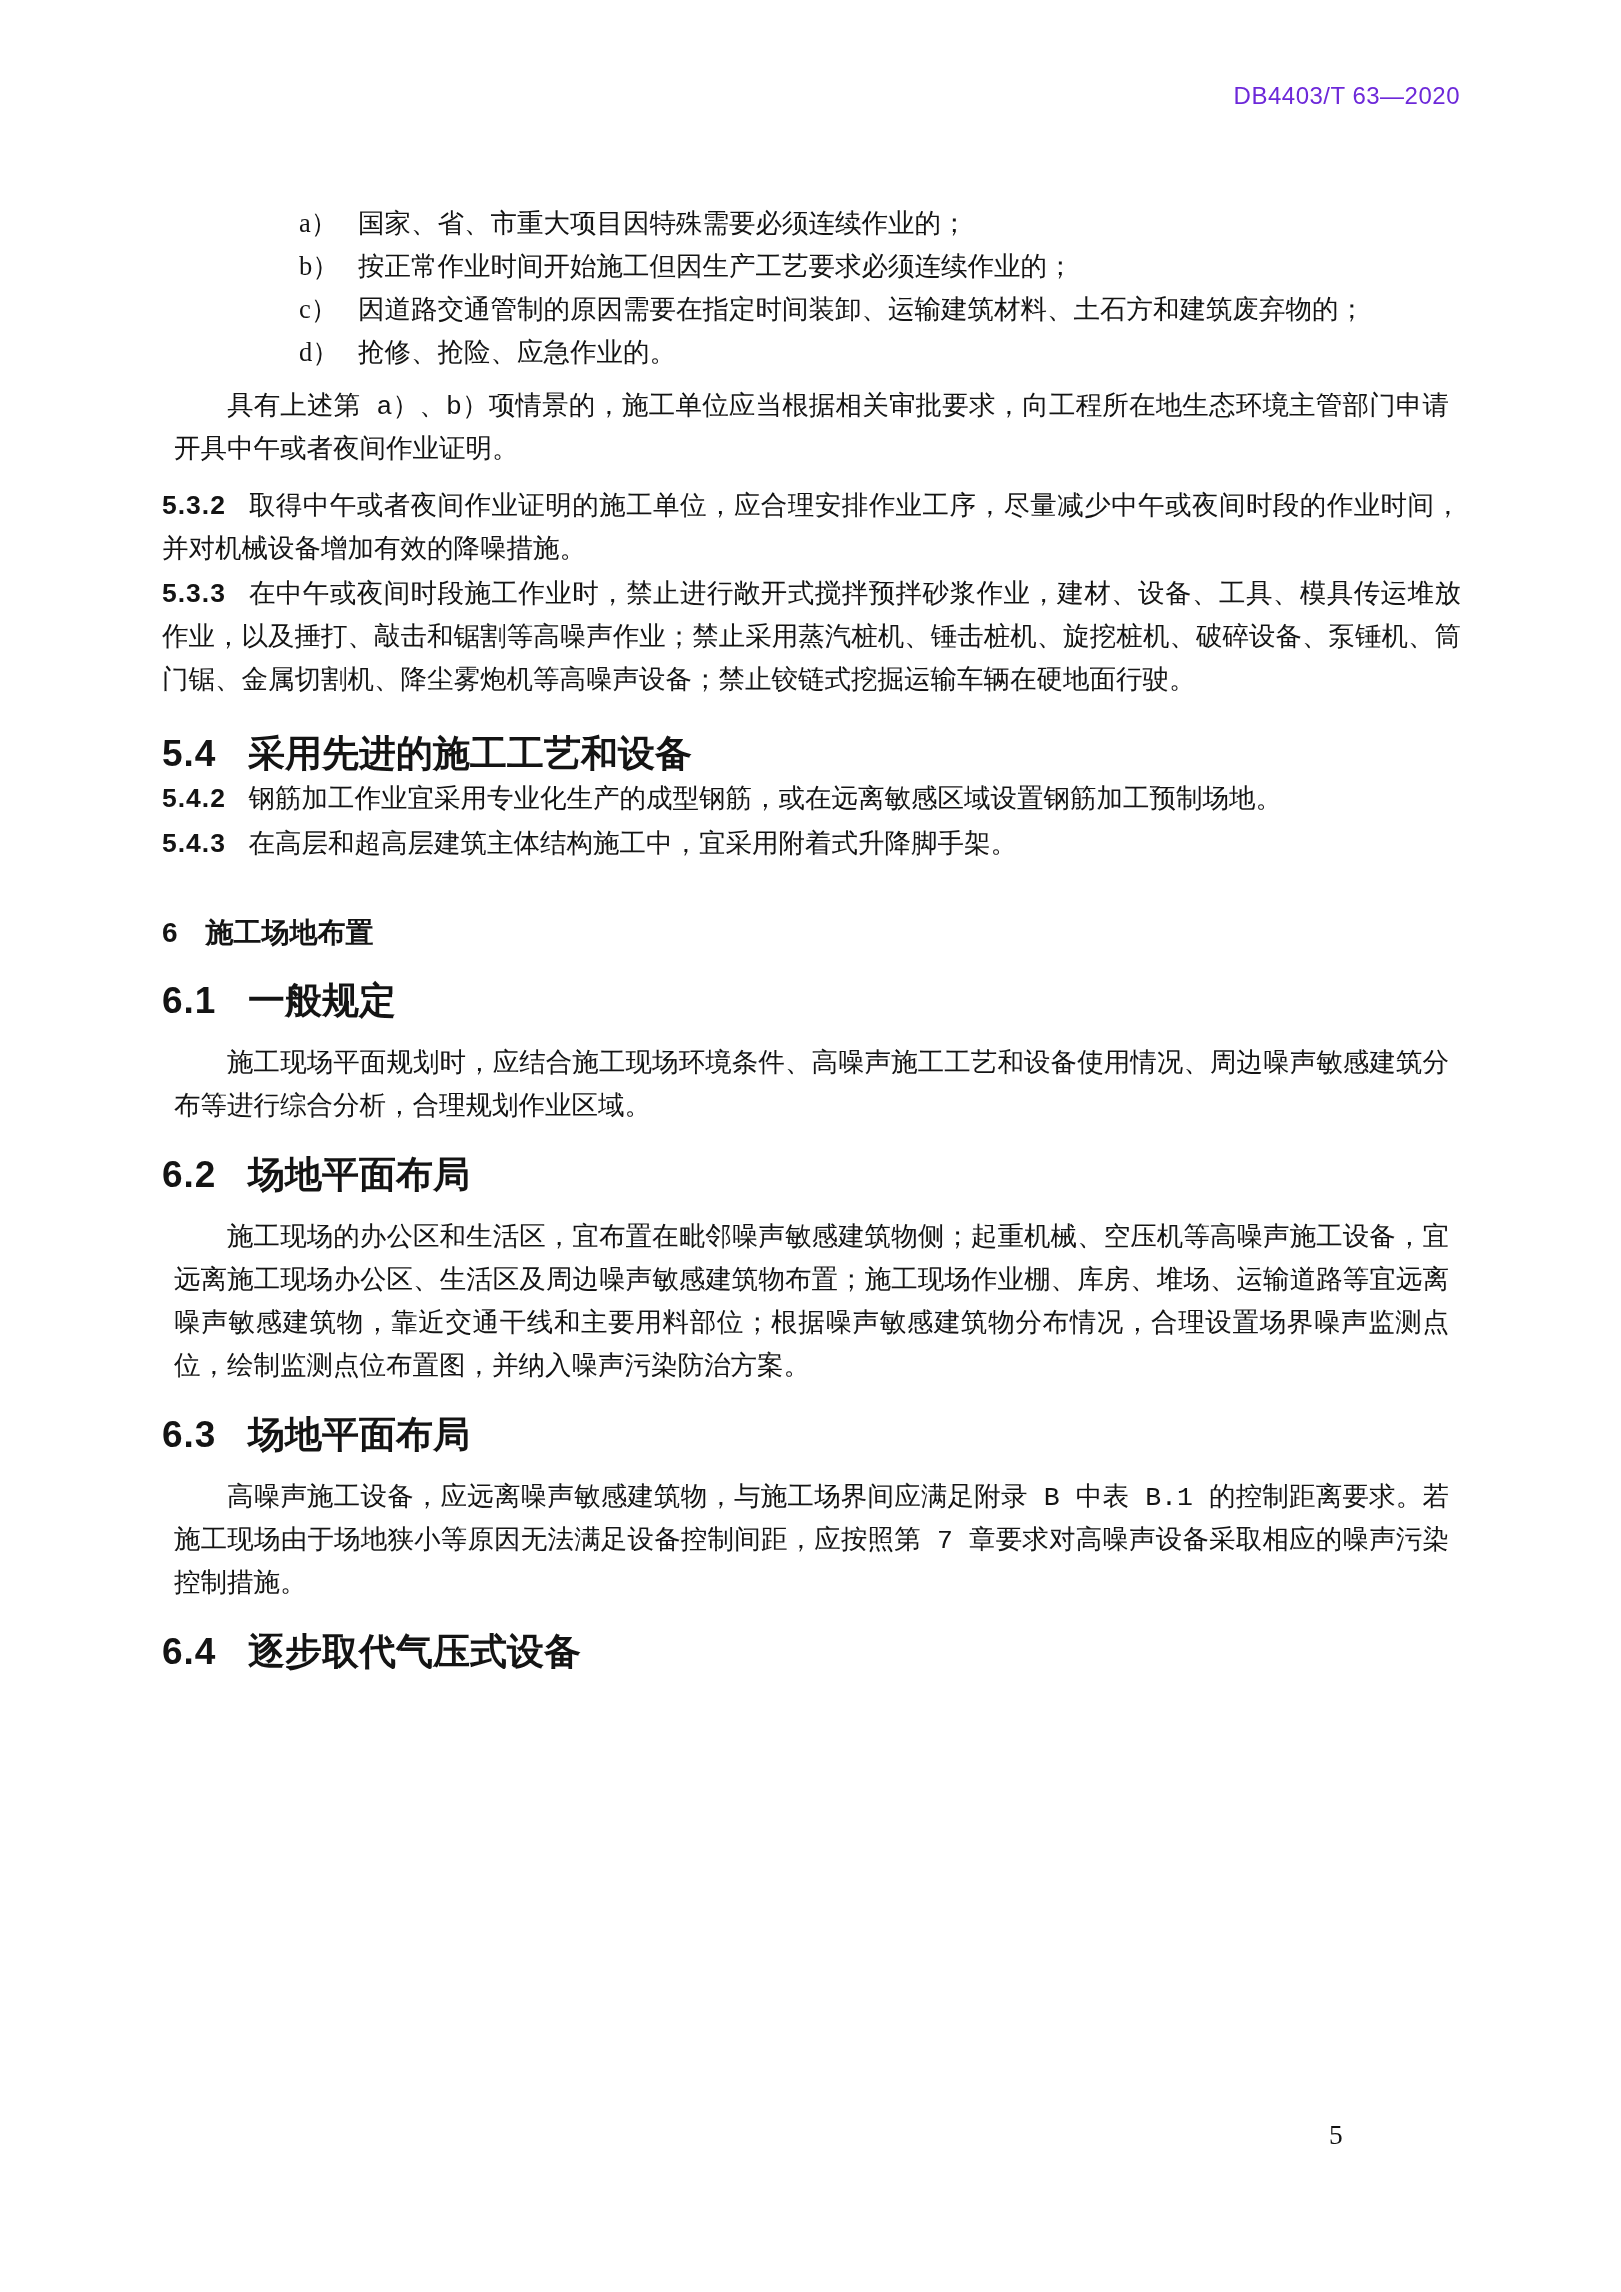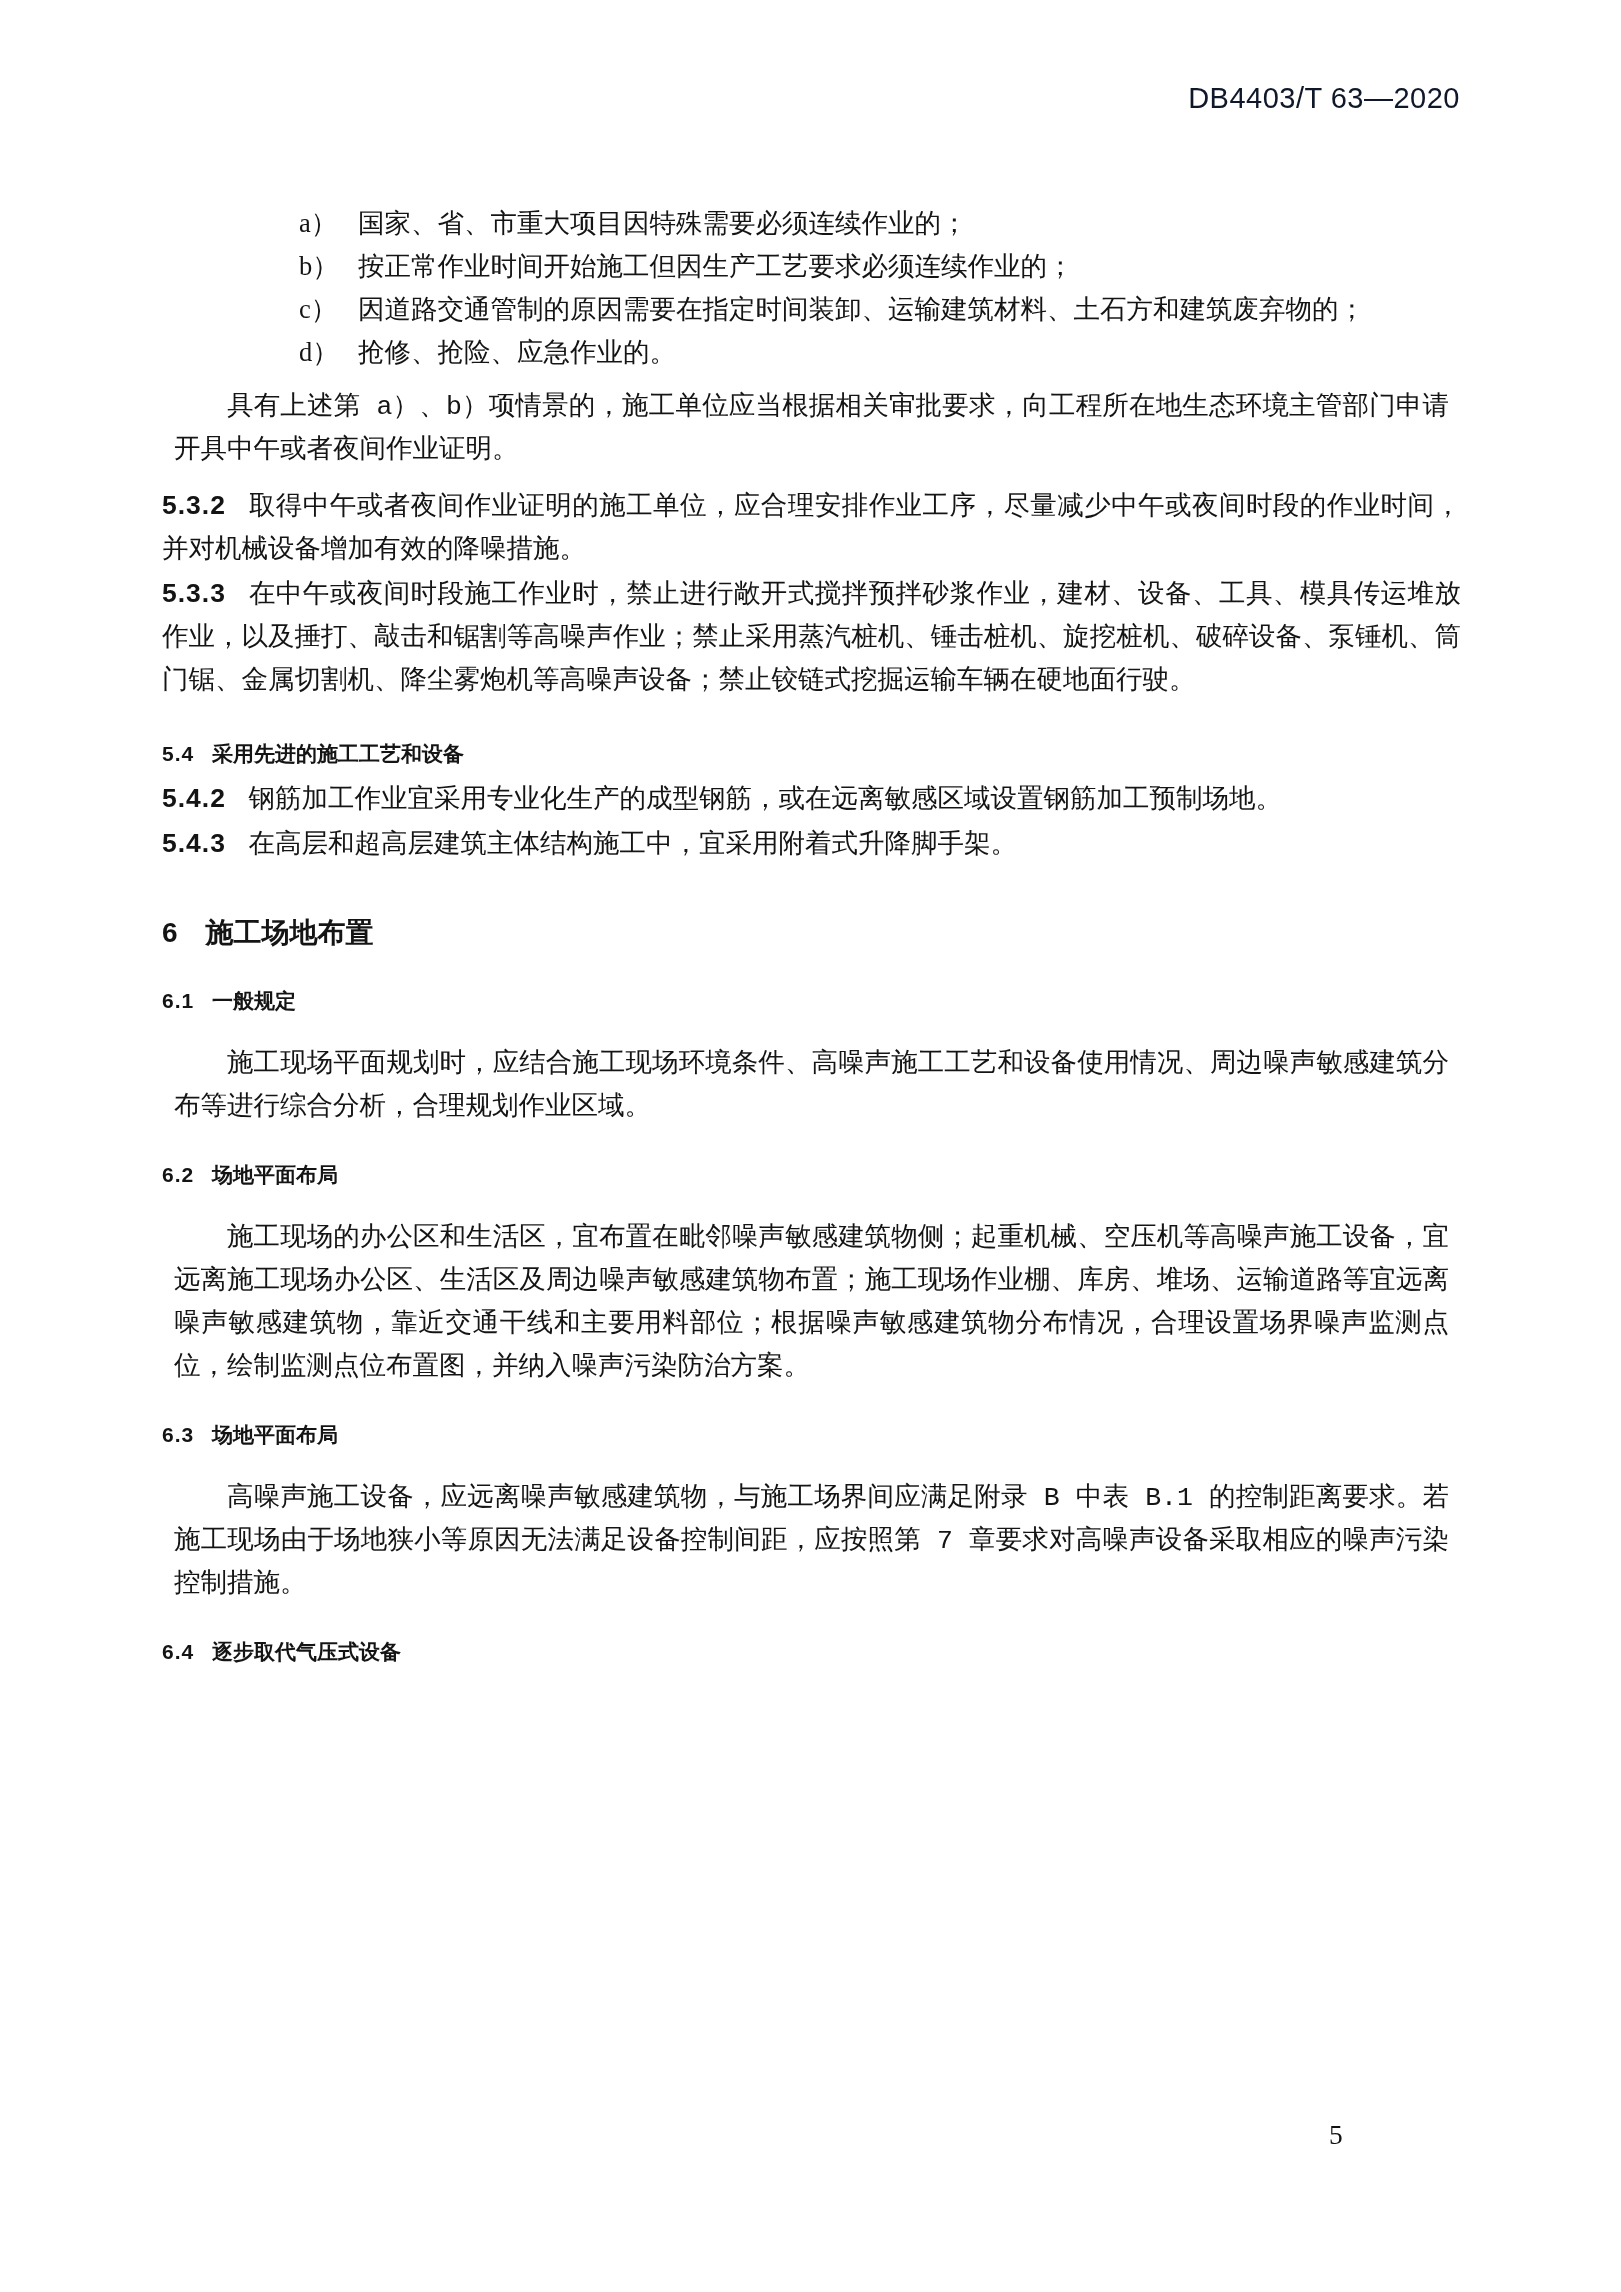--- a/index.html
+++ b/index.html
@@ -14,23 +14,23 @@
     background: #ffffff;
     overflow: hidden;
     color: #141414;
   }
   .doc-code {
     position: absolute;
     top: 82px;
     right: 161px;
     font-family: "Liberation Sans", "DejaVu Sans", sans-serif;
     font-weight: 500;
-    font-size: 29px;
+    font-size: 24px;
     letter-spacing: 0.5px;
-    color: #0f172a;
+    color: #6d28d9;
     white-space: nowrap;
   }
   .content {
     position: absolute;
     left: 162px;
     top: 202px;
     width: 1299px;
     font-family: "Liberation Serif", "DejaVu Serif", serif;
     font-size: 26.5px;
     line-height: 43px;
@@ -59,21 +59,21 @@
   .cnum {
     font-family: "Liberation Sans", "DejaVu Sans", sans-serif;
     font-weight: bold;
     margin-right: 0.85em;
     letter-spacing: 1px;
   }
   
   .h-section {
     font-family: "Liberation Sans", "DejaVu Sans", sans-serif;
     font-weight: bold;
-    font-size: 21px;
+    font-size: 37px;
     line-height: 43px;
     margin: 23.5px 0 0 0;
     text-align: left;
   }
   .h-section.first54 { margin-top: 31px; }
   .h-section .hnum { margin-right: 0.85em; letter-spacing: 1px; }
   .h-section + .clause { margin-top: 2px; }
   .h-section + .para { margin-top: 21.6px; }
   
   .h-chapter {

